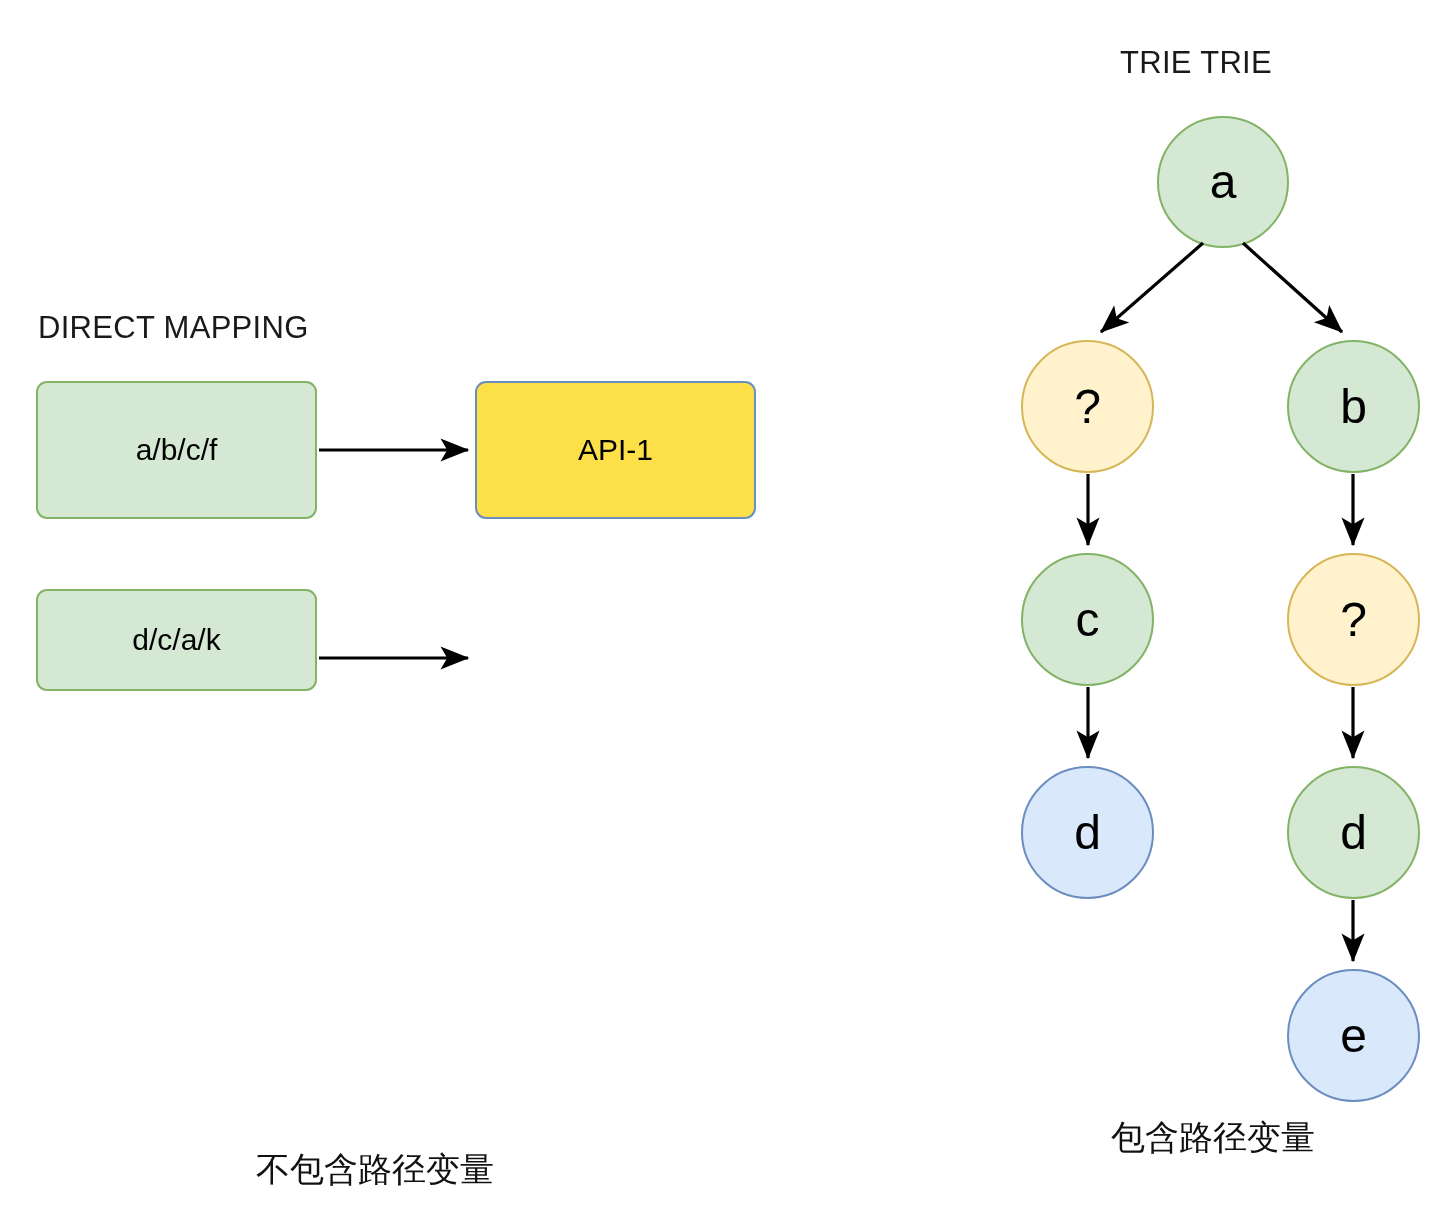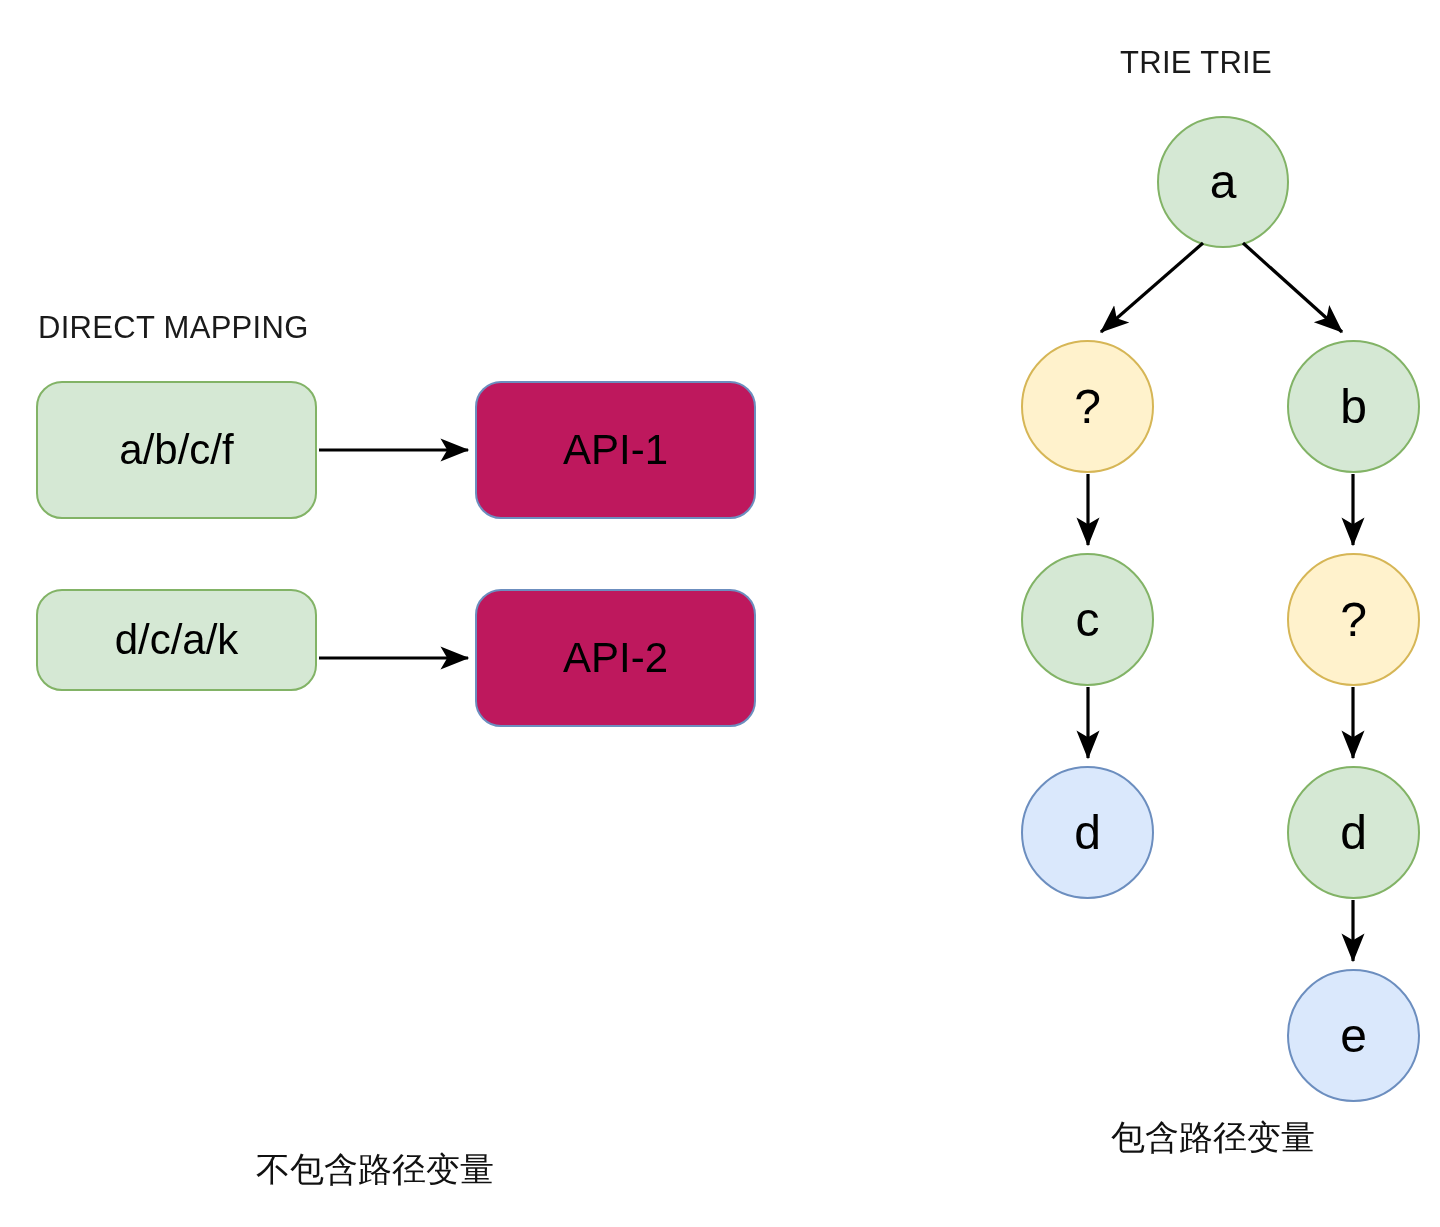--- a/index.html
+++ b/index.html
@@ -31,32 +31,32 @@
     font-size: 31px;
     letter-spacing: 0.3px;
     line-height: 1;
     white-space: nowrap;
     color: #1a1a1a;
   }
 
   
   .rbox {
     box-sizing: border-box;
-    border-radius: 26px;
+    border-radius: 11px;
     border-width: 2px;
     border-style: solid;
     display: flex;
     align-items: center;
     justify-content: center;
-    font-size: 42px;
+    font-size: 30px;
     line-height: 1;
     color: #000;
   }
   .rbox.green { background: #d5e8d4; border-color: #82b366; }
-  .rbox.blue  { background: #be185d; border-color: #6c8ebf; }
+  .rbox.blue  { background: #fde047; border-color: #6c8ebf; }
 
   
   .circ {
     box-sizing: border-box;
     border-radius: 50%;
     border-width: 2px;
     border-style: solid;
     display: flex;
     align-items: center;
     justify-content: center;
@@ -97,23 +97,20 @@
   </div>
 
   <div class="abs rbox blue" style="left:475px; top:381px; width:281px; height:138px;">
     <span>API-1</span>
   </div>
 
   <div class="abs rbox green" style="left:36px; top:589px; width:281px; height:102px;">
     <span>d/c/a/k</span>
   </div>
 
-  <div class="abs rbox blue" style="left:475px; top:589px; width:281px; height:138px;">
-    <span>API-2</span>
-  </div>
 
   <div class="abs section-title" style="left:1120px; top:47px;">TRIE TRIE</div>
 
   <div class="abs circ green" style="left:1157px; top:116px; width:132px; height:132px;">
     <span>a</span>
   </div>
 
   <div class="abs circ yellow" style="left:1021px; top:340px; width:133px; height:133px;">
     <span>?</span>
   </div>

